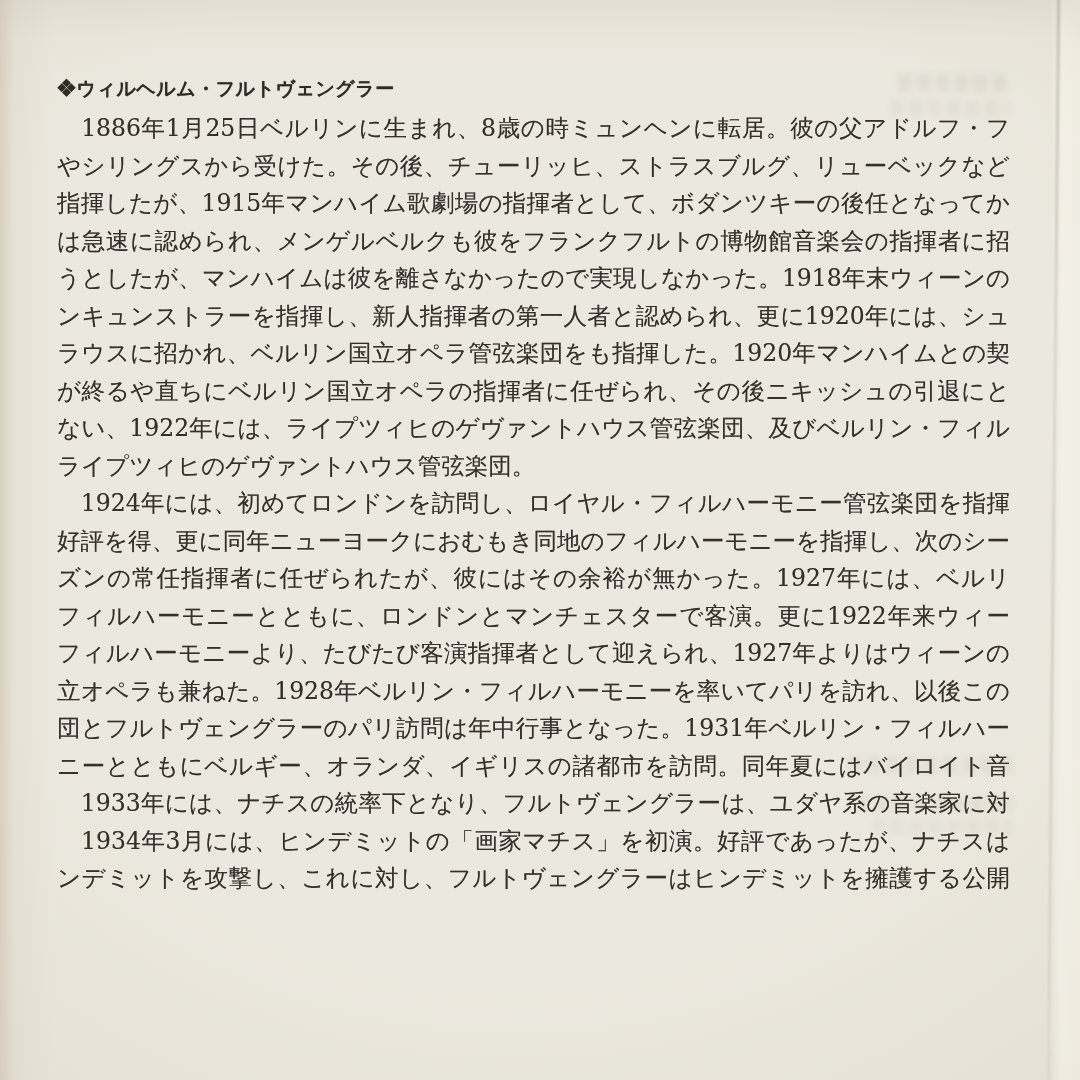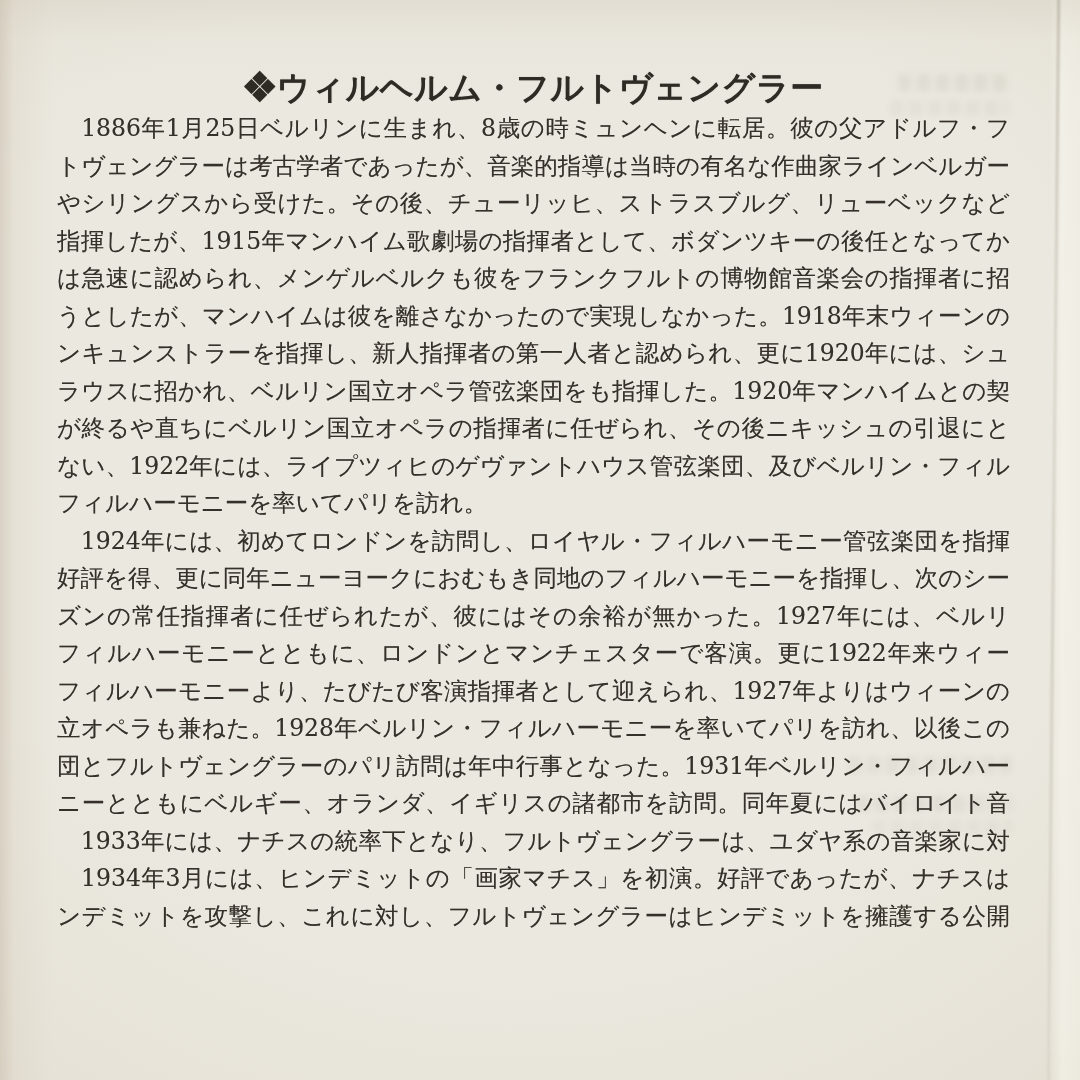--- a/index.html
+++ b/index.html
@@ -65,28 +65,27 @@
   
   .text-column {
     position: absolute;
     left: 57px;
     top: 66px;
     width: 953px;
     color: #35312a;
   }
 
   .page-title {
-    font-size: 33px;
+    font-size: 19px;
     font-weight: bold;
     line-height: 44px;
     letter-spacing: 0.5px;
     color: #2e2b25;
     text-shadow: 0 0 0.7px rgba(46,43,37,0.55);
     white-space: nowrap;
-    text-align: center;
   }
 
   .body-lines .line {
     font-size: 23.5px;
     line-height: 37.5px;
     height: 37.5px;
     overflow: hidden;
     white-space: normal;
     color: #35312a;
     text-shadow: 0 0 0.6px rgba(53,49,42,0.45);
@@ -111,30 +110,29 @@
   <div class="show-through st-3"></div>
   <div class="show-through st-4"></div>
   <div class="show-through st-5"></div>
 
   <div class="crease"></div>
 
   <div class="text-column">
     <div class="page-title">❖ウィルヘルム・フルトヴェングラー</div>
     <div class="body-lines">
         <div class="line just">　1886年1月25日ベルリンに生まれ、8歳の時ミュンヘンに転居。彼の父アドルフ・フル</div>
-        <div class="line just">トヴェングラーは考古学者であったが、音楽的指導は当時の有名な作曲家ラインベルガー</div>
         <div class="line just">やシリングスから受けた。その後、チューリッヒ、ストラスブルグ、リューベックなどで</div>
         <div class="line just">指揮したが、1915年マンハイム歌劇場の指揮者として、ボダンツキーの後任となってから</div>
         <div class="line just">は急速に認められ、メンゲルベルクも彼をフランクフルトの博物館音楽会の指揮者に招こ</div>
         <div class="line just">うとしたが、マンハイムは彼を離さなかったので実現しなかった。1918年末ウィーンのト</div>
         <div class="line just">ンキュンストラーを指揮し、新人指揮者の第一人者と認められ、更に1920年には、シュト</div>
         <div class="line just">ラウスに招かれ、ベルリン国立オペラ管弦楽団をも指揮した。1920年マンハイムとの契約</div>
         <div class="line just">が終るや直ちにベルリン国立オペラの指揮者に任ぜられ、その後ニキッシュの引退にとも</div>
         <div class="line just">ない、1922年には、ライプツィヒのゲヴァントハウス管弦楽団、及びベルリン・フィルハ</div>
-        <div class="line nojust">フィルハーモニーを率いてパリを訪れ。</div>
+        <div class="line nojust">ライプツィヒのゲヴァントハウス管弦楽団。</div>
         <div class="line just">　1924年には、初めてロンドンを訪問し、ロイヤル・フィルハーモニー管弦楽団を指揮し、</div>
         <div class="line just">好評を得、更に同年ニューヨークにおむもき同地のフィルハーモニーを指揮し、次のシー</div>
         <div class="line just">ズンの常任指揮者に任ぜられたが、彼にはその余裕が無かった。1927年には、ベルリン・</div>
         <div class="line just">フィルハーモニーとともに、ロンドンとマンチェスターで客演。更に1922年来ウィーン・</div>
         <div class="line just">フィルハーモニーより、たびたび客演指揮者として迎えられ、1927年よりはウィーンの国</div>
         <div class="line just">立オペラも兼ねた。1928年ベルリン・フィルハーモニーを率いてパリを訪れ、以後この楽</div>
         <div class="line just">団とフルトヴェングラーのパリ訪問は年中行事となった。1931年ベルリン・フィルハーモ</div>
         <div class="line just">ニーとともにベルギー、オランダ、イギリスの諸都市を訪問。同年夏にはバイロイト音楽</div>
         <div class="line just">　1933年には、ナチスの統率下となり、フルトヴェングラーは、ユダヤ系の音楽家に対し</div>
         <div class="line just">　1934年3月には、ヒンデミットの「画家マチス」を初演。好評であったが、ナチスはヒ</div>

